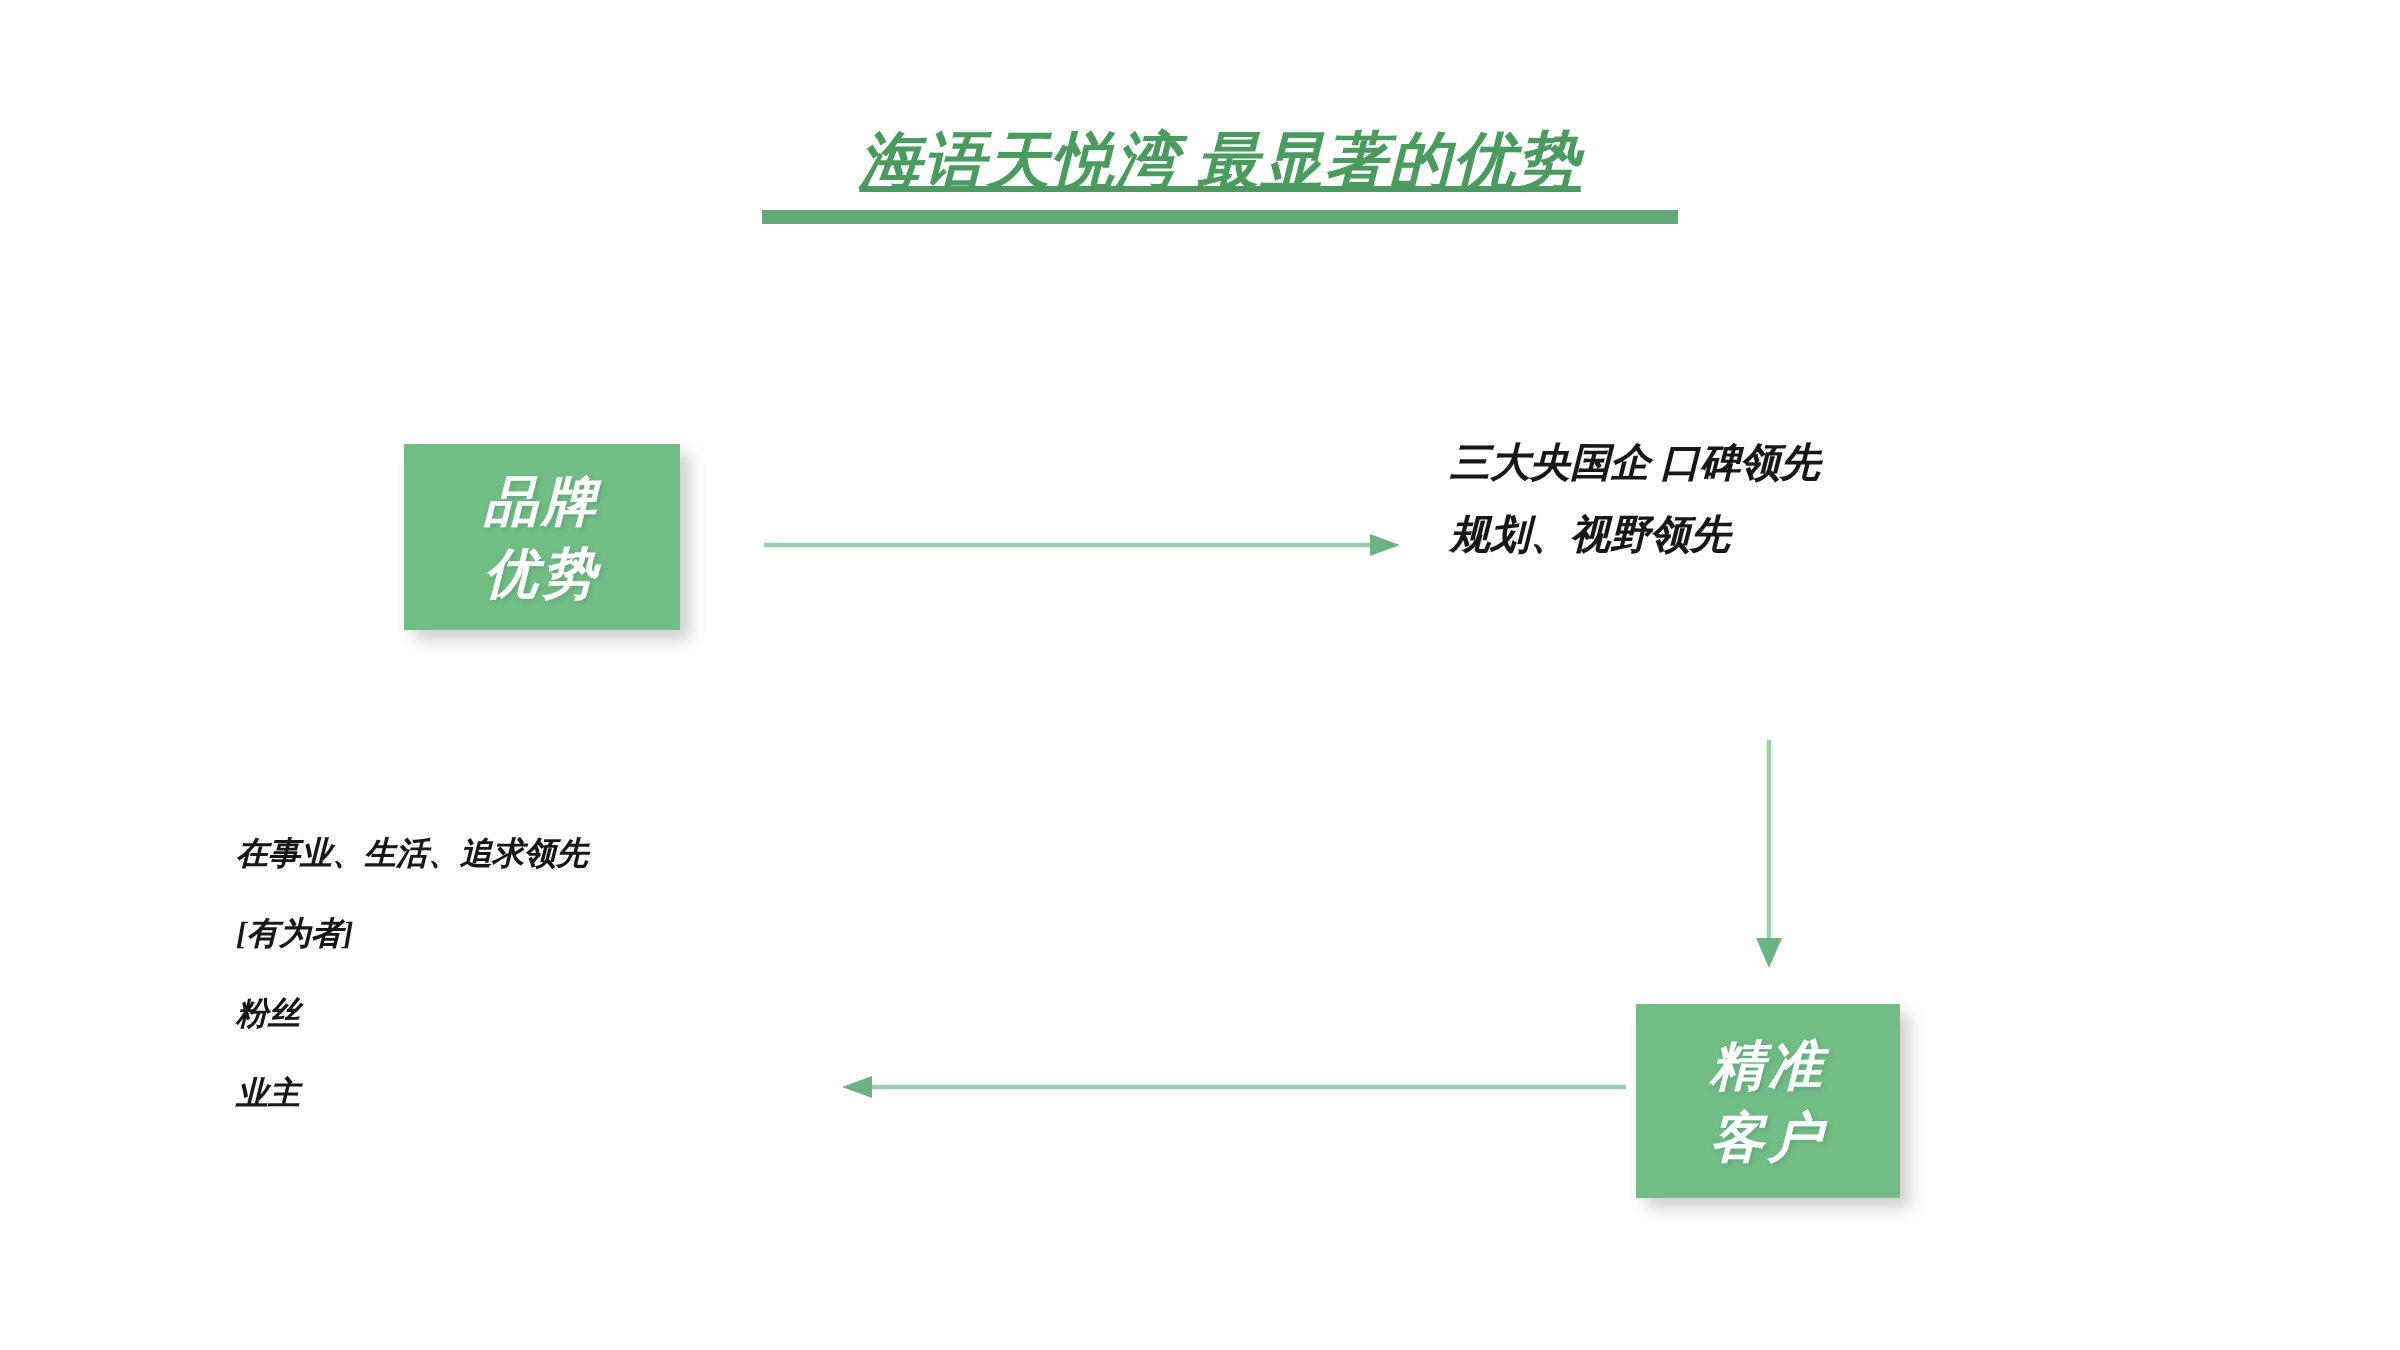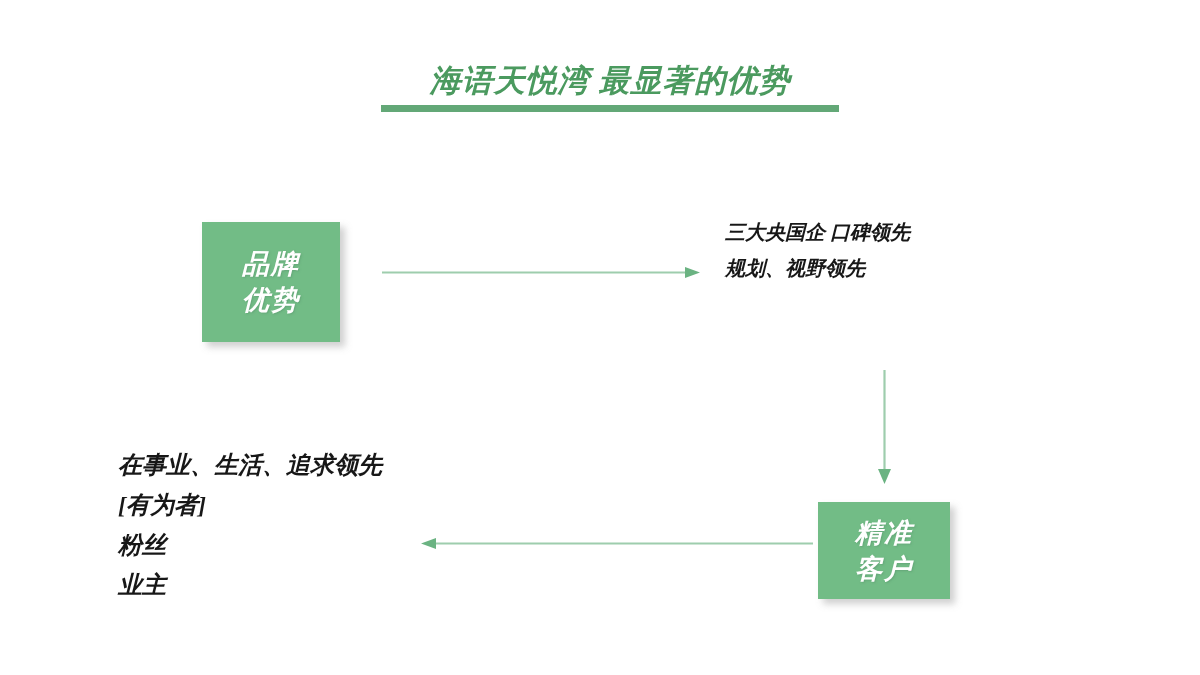--- a/index.html
+++ b/index.html
@@ -39,20 +39,21 @@
     line-height: 46px;
     letter-spacing: 1px;
     color: #4b9a5f;
     white-space: nowrap;
     text-shadow:
        1.2px  1.2px 0 rgba(255,255,255,0.95),
       -1.2px -1.2px 0 rgba(255,255,255,0.95),
        1.2px -1.2px 0 rgba(255,255,255,0.95),
       -1.2px  1.2px 0 rgba(255,255,255,0.95),
        0 2px 1px rgba(255,255,255,0.9);
+    text-decoration: underline;
   }
   #title-underline {
     position: absolute;
     left: 11px;
     top: 47px;
     width: 458px;
     height: 7px;
     background: #63a877;
   }
 
@@ -74,21 +75,21 @@
     line-height: 36px;
     color: #ffffff;
     letter-spacing: 2px;
     white-space: nowrap;
     text-shadow: 1px 1px 2px rgba(90,150,110,0.55);
   }
   #box-brand-advantage {
     left: 202px;
     top: 222px;
     width: 138px;
-    height: 120px;
+    height: 93px;
   }
   #box-precise-customer {
     left: 818px;
     top: 502px;
     width: 132px;
     height: 97px;
   }
 
   
   .text-block {
@@ -102,23 +103,23 @@
   }
   #text-brand-points {
     left: 725px;
     top: 214px;
     width: 300px;
     font-size: 20px;
     line-height: 36px;
   }
   #text-customer-points {
     left: 118px;
-    top: 445px;
+    top: 408px;
     width: 300px;
-    font-size: 24px;
+    font-size: 16px;
     line-height: 40px;
   }
 
   
   .arrow-svg {
     position: absolute;
     overflow: visible;
   }
   #arrow-brand-to-points { left: 380px; top: 258px; }
   #arrow-points-to-customer { left: 862px; top: 368px; }

